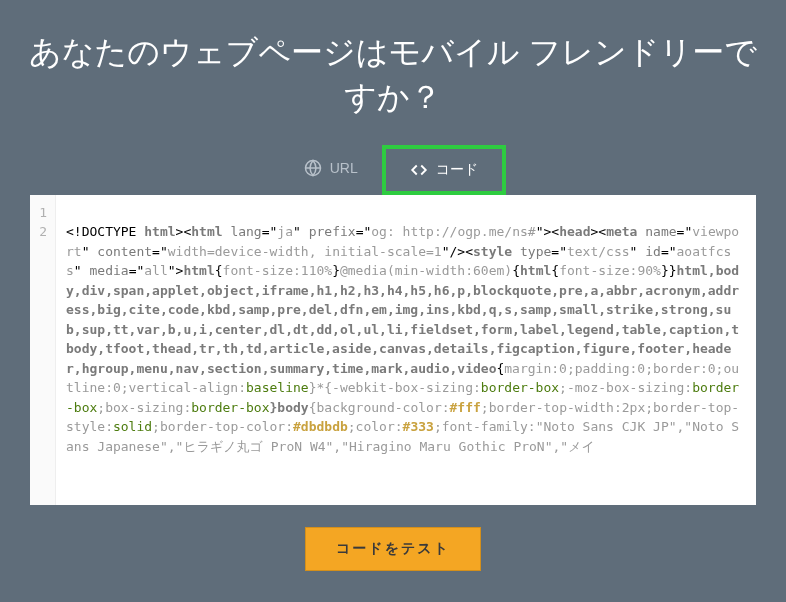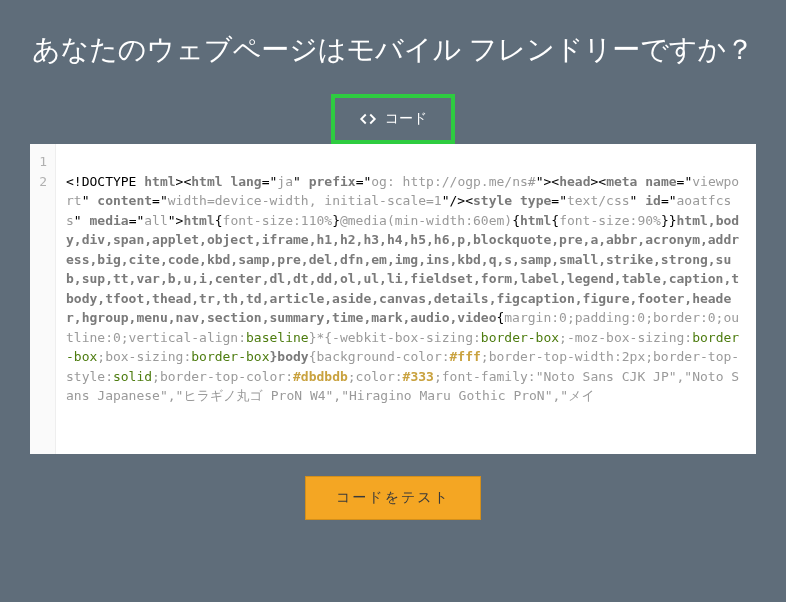--- a/index.html
+++ b/index.html
@@ -6,21 +6,21 @@
 body {
   background: #5f6d7a;
   font-family: "Hiragino Sans", "Meiryo", sans-serif;
   width: 786px;
   height: 602px;
   overflow: hidden;
 }
 .header-title {
   text-align: center;
   color: #ffffff;
-  font-size: 28px;
+  font-size: 32px;
   font-weight: 400;
   padding: 30px 20px 25px;
   line-height: 1.4;
 }
 .tabs {
   display: flex;
   justify-content: center;
   gap: 0;
   margin-bottom: 0;
 }
@@ -65,47 +65,54 @@
   flex: 1;
   padding: 8px 10px;
   font-family: Menlo, Consolas, monospace;
   font-size: 13px;
   line-height: 1.5;
   color: #9a9a9a;
   overflow: hidden;
   word-break: break-all;
 }
 .code-area .tag { color: #7a7a7a; font-weight: bold; }
-.code-area .attr { color: #7a7a7a; font-weight: bold; }
+.code-area .attr { color: #7a7a7a; font-weight: normal; }
 .code-area .kw { color: #7a7a7a; font-weight: bold; }
 .code-area .punct { color: #000000; }
 .code-area .val-link { color: #4d7c0f; }
 .code-area .val-yellow { color: #c9a23f; font-weight: bold; }
 .button-row {
   display: flex;
   justify-content: center;
   padding: 22px 0;
 }
 .test-button {
   background: #f4a623;
   border: 1px solid #d48f1a;
   color: #3a3a3a;
-  font-weight: normal;
+  font-weight: bold;
   font-size: 14px;
   padding: 12px 30px;
   cursor: pointer;
   letter-spacing: 2px;
 }
 </style>
 </head>
 <body>
 
 <div class="header-title">あなたのウェブページはモバイル フレンドリーですか？</div>
 
 <div class="tabs">
+  <div class="tab">
+    <svg viewBox="0 0 24 24" fill="none" stroke="currentColor" stroke-width="2">
+      <circle cx="12" cy="12" r="10"></circle>
+      <path d="M2 12h20M12 2c2.5 3 4 7 4 10s-1.5 7-4 10c-2.5-3-4-7-4-10s1.5-7 4-10z"></path>
+    </svg>
+    <span>URL</span>
+  </div>
   <div class="tab active highlighted">
     <svg viewBox="0 0 24 24" fill="none" stroke="currentColor" stroke-width="2.5">
       <path d="M9 18l-6-6 6-6M15 6l6 6-6 6"></path>
     </svg>
     <span>コード</span>
   </div>
 </div>
 
 <div class="editor-container">
   <div class="gutter">

